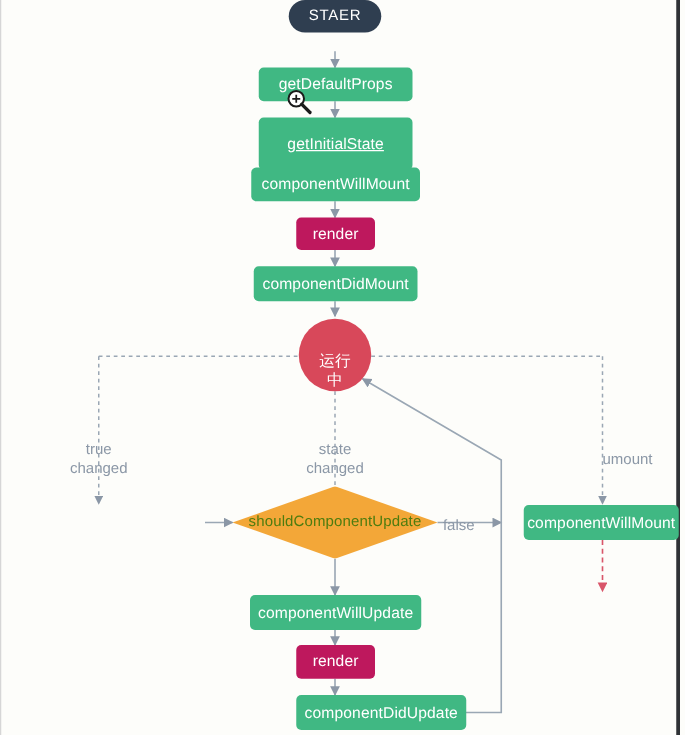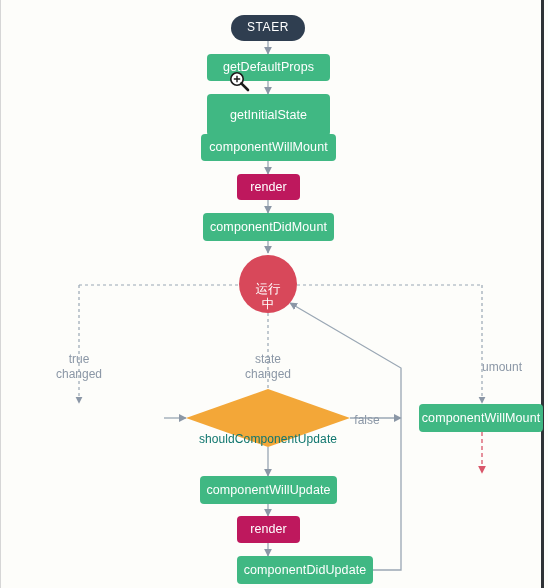--- a/index.html
+++ b/index.html
@@ -65,23 +65,22 @@
   }
   .n-circle {
     background: #d8485a;
     border-radius: 50%;
     flex-direction: column;
     font-size: 12.5px;
     line-height: 1.25;
   }
   .n-diamond {
     background: transparent;
-    color: #0f766e;
+    color: #4d7c0f;
     z-index: 3;
-    align-items: flex-end;
   }
   .n-diamond .diamond-shape {
     position: absolute;
     inset: 0;
     background: #f0a83c;
     background: #f3a738;
     clip-path: polygon(50% 0%, 100% 50%, 50% 100%, 0% 50%);
   }
   .n-diamond .diamond-label {
     position: relative;
@@ -149,29 +148,29 @@
     <line x1="267" y1="447" x2="267" y2="476" stroke="#9aa7b4" stroke-width="1.3" marker-end="url(#arrow)"></line>
 
     <line x1="267" y1="504" x2="267" y2="516" stroke="#9aa7b4" stroke-width="1.3" marker-end="url(#arrow)"></line>
     <line x1="267" y1="543" x2="267" y2="556" stroke="#9aa7b4" stroke-width="1.3" marker-end="url(#arrow)"></line>
 
     <polyline points="336,570 400,570 400,368 289,303" fill="none" stroke="#9aa7b4" stroke-width="1.3" marker-end="url(#arrow)"></polyline>
 
     <line x1="481" y1="432" x2="481" y2="473" stroke="#d9566a" stroke-width="1.3" stroke-dasharray="4 3" marker-end="url(#arrow-red)"></line>
   </svg>
 
-  <div class="node n-start" style="left:230px; top:15px; width:74px; height:26px;">
+  <div class="node n-start" style="left:230px; top:0; width:74px; height:26px;">
     <span>STAER</span>
   </div>
 
   <div class="node n-green" style="left:206px; top:54px; width:123px; height:27px;">
     <span>getDefaultProps</span>
   </div>
 
-  <div class="node n-green" style="left:206px; top:94px; width:123px; height:42px;">
+  <div class="node n-green" style="left:206px; top:94px; width:123px; height:42px;text-decoration:underline;">
     <span>getInitialState</span>
   </div>
 
   <div class="node n-green" style="left:200px; top:134px; width:135px; height:27px;">
     <span>componentWillMount</span>
   </div>
 
   <div class="node n-red" style="left:236px; top:174px; width:63px; height:26px;">
     <span>render</span>
   </div>

